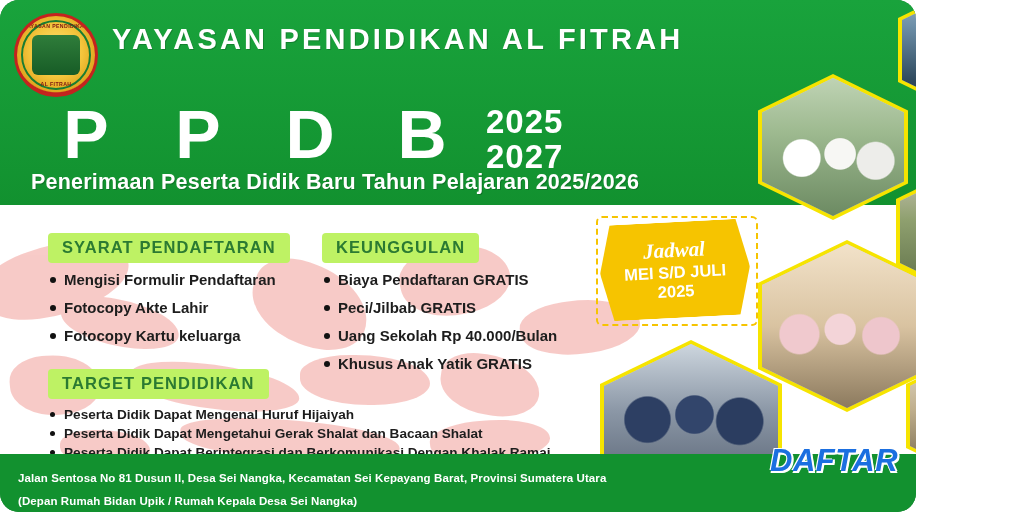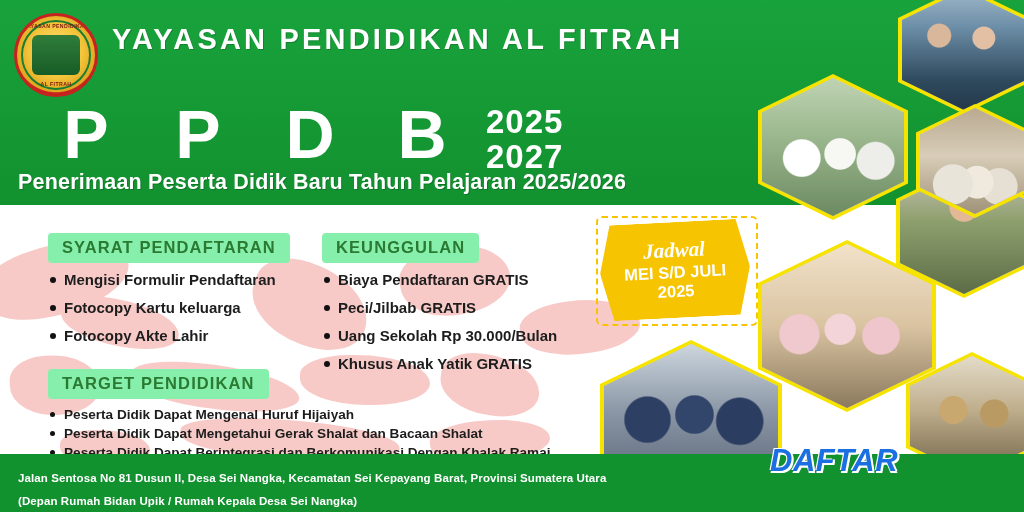--- a/index.html
+++ b/index.html
@@ -1,23 +1,24 @@
 <!DOCTYPE html>
 <html><head>
 <meta charset="utf-8">
 <style>
   * { box-sizing: border-box; margin: 0; padding: 0; }
   html, body {
     width: 1024px; height: 512px; overflow: hidden;
     font-family: "Liberation Sans", sans-serif;
   }
   #poster {
-    position: relative; width: 1024px; height: 512px;
+    position: relative; width: 916px; height: 512px;
     background: #1a7d32;
     overflow: hidden;
+    border-radius: 19px;
   }
 
   
   .top-band {
     position: absolute; left:0; top:0; width:1024px; height:205px;
     background: linear-gradient(180deg,#19a33c 0%, #12912f 100%);
   }
   
   .lower-white {
     position:absolute; left:0; top:205px; width:1024px; height:272px;
@@ -79,29 +80,29 @@
   .ppdb-letters {
     display:flex; color:#fff; font-weight:bold; font-size:68px; line-height:68px;
     letter-spacing:0;
   }
   .ppdb-letters span { width:112px; text-align:center; }
   .years {
     margin-left:8px; color:#fff; font-weight:bold; font-size:33px;
     line-height:35px; letter-spacing:1px; padding-top:4px;
   }
   .subtitle {
-    position:absolute; left:18px; top:170px;
+    position:absolute; left:31px; top:170px;
     color:#fff; font-weight:bold; font-size:21.5px; letter-spacing:.2px;
     text-shadow:1px 1px 0 rgba(0,0,0,.2);
   }
 
   
   .sec-title {
     display:inline-block;
-    background:#86efac; color:#2b7a32;
+    background:#bef264; color:#2b7a32;
     font-weight:bold; font-size:16.5px; letter-spacing:1.1px;
     padding:5px 14px 6px 14px;
     border-radius:4px;
   }
   ul.bullets { list-style:none; margin-top:8px; }
   ul.bullets li {
     position:relative; padding-left:16px;
     font-size:15px; font-weight:bold; color:#1d1d1d;
     margin-bottom:11px; line-height:17px;
   }
@@ -232,31 +233,31 @@
       <div>2027</div>
     </div>
   </div>
 
   <div class="subtitle">Penerimaan Peserta Didik Baru Tahun Pelajaran 2025/2026</div>
 
   <div class="col-syarat">
     <div class="sec-title">SYARAT PENDAFTARAN</div>
     <ul class="bullets">
       <li>Mengisi Formulir Pendaftaran</li>
+      <li>Fotocopy Akte Lahir</li>
       <li>Fotocopy Kartu keluarga</li>
-      <li>Fotocopy Akte Lahir</li>
     </ul>
   </div>
 
   <div class="col-unggul">
     <div class="sec-title">KEUNGGULAN</div>
     <ul class="bullets">
       <li>Biaya Pendaftaran GRATIS</li>
       <li>Peci/Jilbab GRATIS</li>
-      <li>Uang Sekolah Rp 30.000/Bulan</li>
+      <li>Uang Sekolah Rp 40.000/Bulan</li>
       <li>Khusus Anak Yatik GRATIS</li>
     </ul>
   </div>
 
   <div class="col-target">
     <div class="sec-title">TARGET PENDIDIKAN</div>
     <ul class="bullets tight">
       <li>Peserta Didik Dapat Mengenal Huruf Hijaiyah</li>
       <li>Peserta Didik Dapat Mengetahui Gerak Shalat dan Bacaan Shalat</li>
       <li>Peserta Didik Dapat Berintegrasi dan Berkomunikasi Dengan Khalak Ramai</li>

